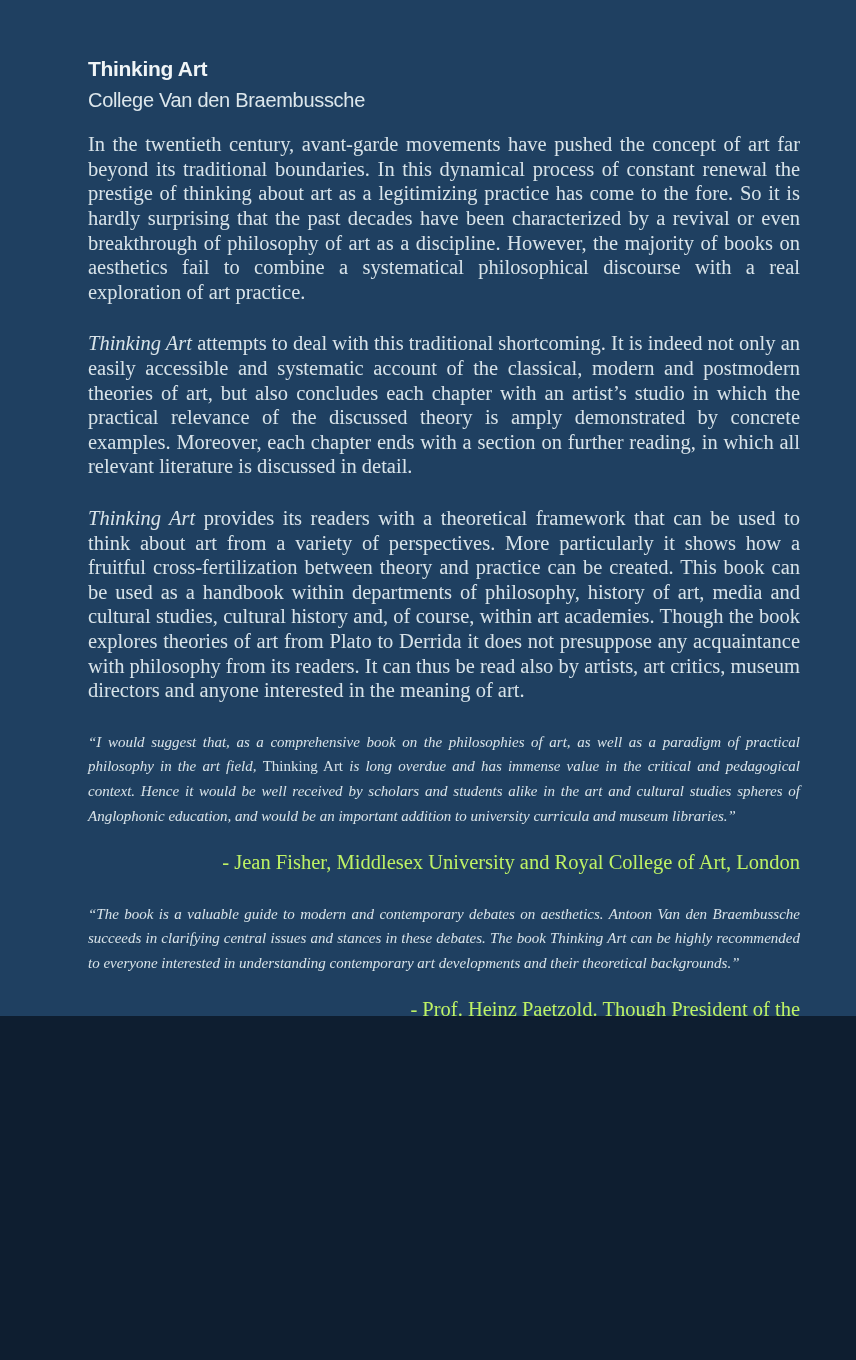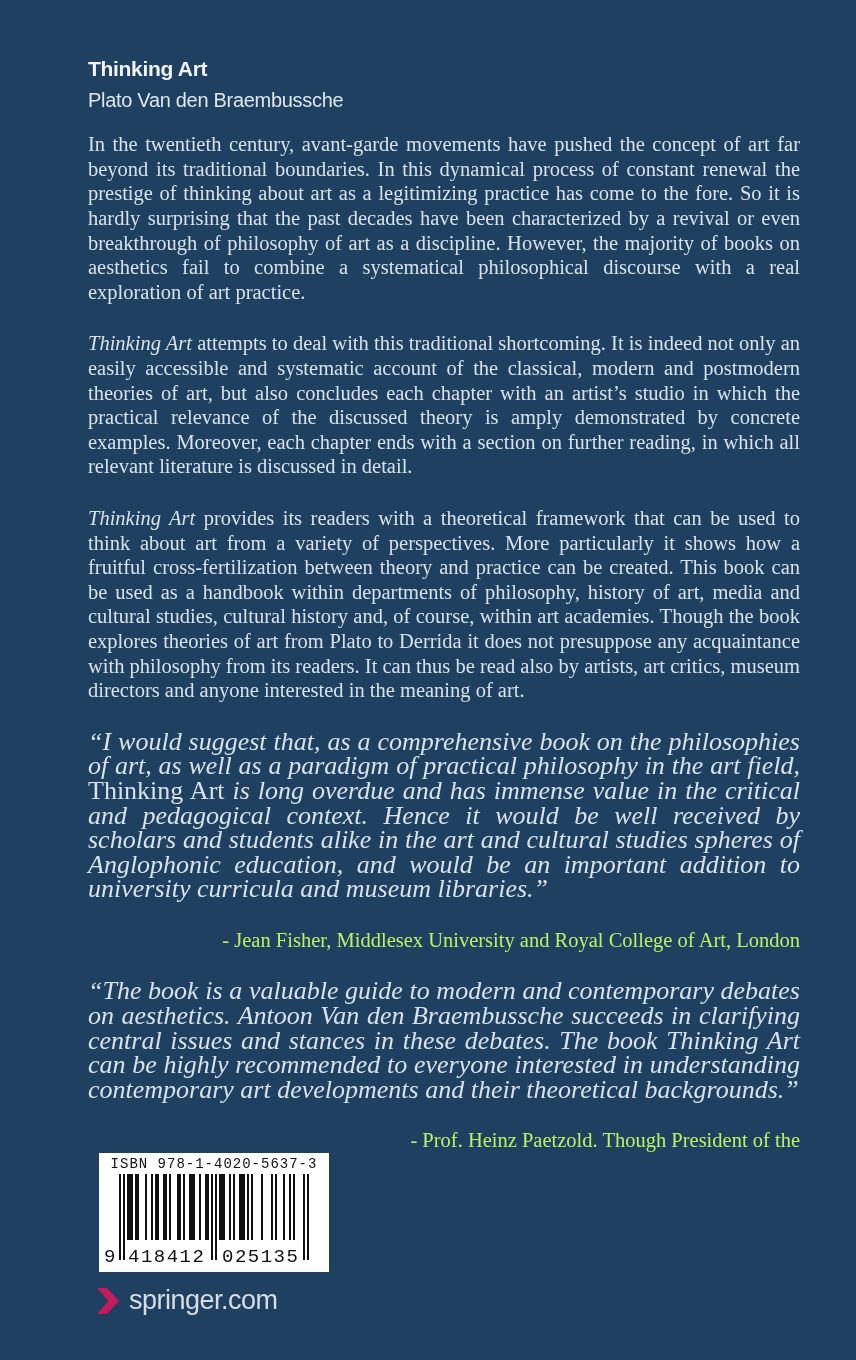--- a/index.html
+++ b/index.html
@@ -1,18 +1,18 @@
 <!DOCTYPE html>
 <html><head>
 <meta charset="utf-8">
 <style>
   html,body{margin:0;padding:0;background:#0e1e30;}
   .page{
     position:relative;
-    width:856px;height:1360px;
+    width:856px;height:1016px;
     background:#1f4061;
     overflow:hidden;
     font-family:"Liberation Serif", serif;
     color:#d8e3e9;
   }
   .content{
     position:absolute;
     left:88px; top:56px;
     width:712px;
   }
@@ -35,21 +35,21 @@
   }
   .para{
     font-size:20.5px;
     line-height:24.6px;
     text-align:justify;
     color:#d8e3e9;
     margin-top:27px;
   }
   .para:first-of-type{margin-top:19px;}
   .quote{
-    font-size:26px;
+    font-size:15px;
     line-height:24.6px;
     text-align:justify;
     font-style:italic;
     color:#d8e3e9;
     margin-top:27px;
   }
   .quote .roman{font-style:normal;}
   .attribution{
     font-size:20.5px;
     line-height:24.6px;
@@ -109,21 +109,21 @@
   }
 </style>
 </head>
 <body>
 
 <div class="page" style="background: rgb(31, 64, 97);">
 
   <div class="content">
 
     <div class="book-title">Thinking Art</div>
-    <div class="book-author">Plato Van den Braembussche</div>
+    <div class="book-author">College Van den Braembussche</div>
 
     <p class="para"><span>In the twentieth century, avant-garde movements have pushed the concept of art far beyond its traditional boundaries. In this dynamical process of constant renewal the prestige of thinking about art as a legitimizing practice has come to the fore. So it is hardly surprising that the past decades have been characterized by a revival or even breakthrough of philosophy of art as a discipline. However, the majority of books on aesthetics fail to combine a systematical philosophical discourse with a real exploration of art practice.</span></p>
 
     <p class="para"><em>Thinking Art</em><span> attempts to deal with this traditional shortcoming. It is indeed not only an easily accessible and systematic account of the classical, modern and postmodern theories of art, but also concludes each chapter with an artist’s studio in which the practical relevance of the discussed theory is amply demonstrated by concrete examples. Moreover, each chapter ends with a section on further reading, in which all relevant literature is discussed in detail.</span></p>
 
     <p class="para"><em>Thinking Art</em><span> provides its readers with a theoretical framework that can be used to think about art from a variety of perspectives. More particularly it shows how a fruitful cross-fertilization between theory and practice can be created. This book can be used as a handbook within departments of philosophy, history of art, media and cultural studies, cultural history and, of course, within art academies. Though the book explores theories of art from Plato to Derrida it does not presuppose any acquaintance with philosophy from its readers. It can thus be read also by artists, art critics, museum directors and anyone interested in the meaning of art.</span></p>
 
     <p class="quote"><span>“I would suggest that, as a comprehensive book on the philosophies of art, as well as a paradigm of practical philosophy in the art field, </span><span class="roman">Thinking Art</span><span> is long overdue and has immense value in the critical and pedagogical context. Hence it would be well received by scholars and students alike in the art and cultural studies spheres of Anglophonic education, and would be an important addition to university curricula and museum libraries.”</span></p>
 
     <p class="attribution">- Jean Fisher, Middlesex University and Royal College of Art, London</p>

